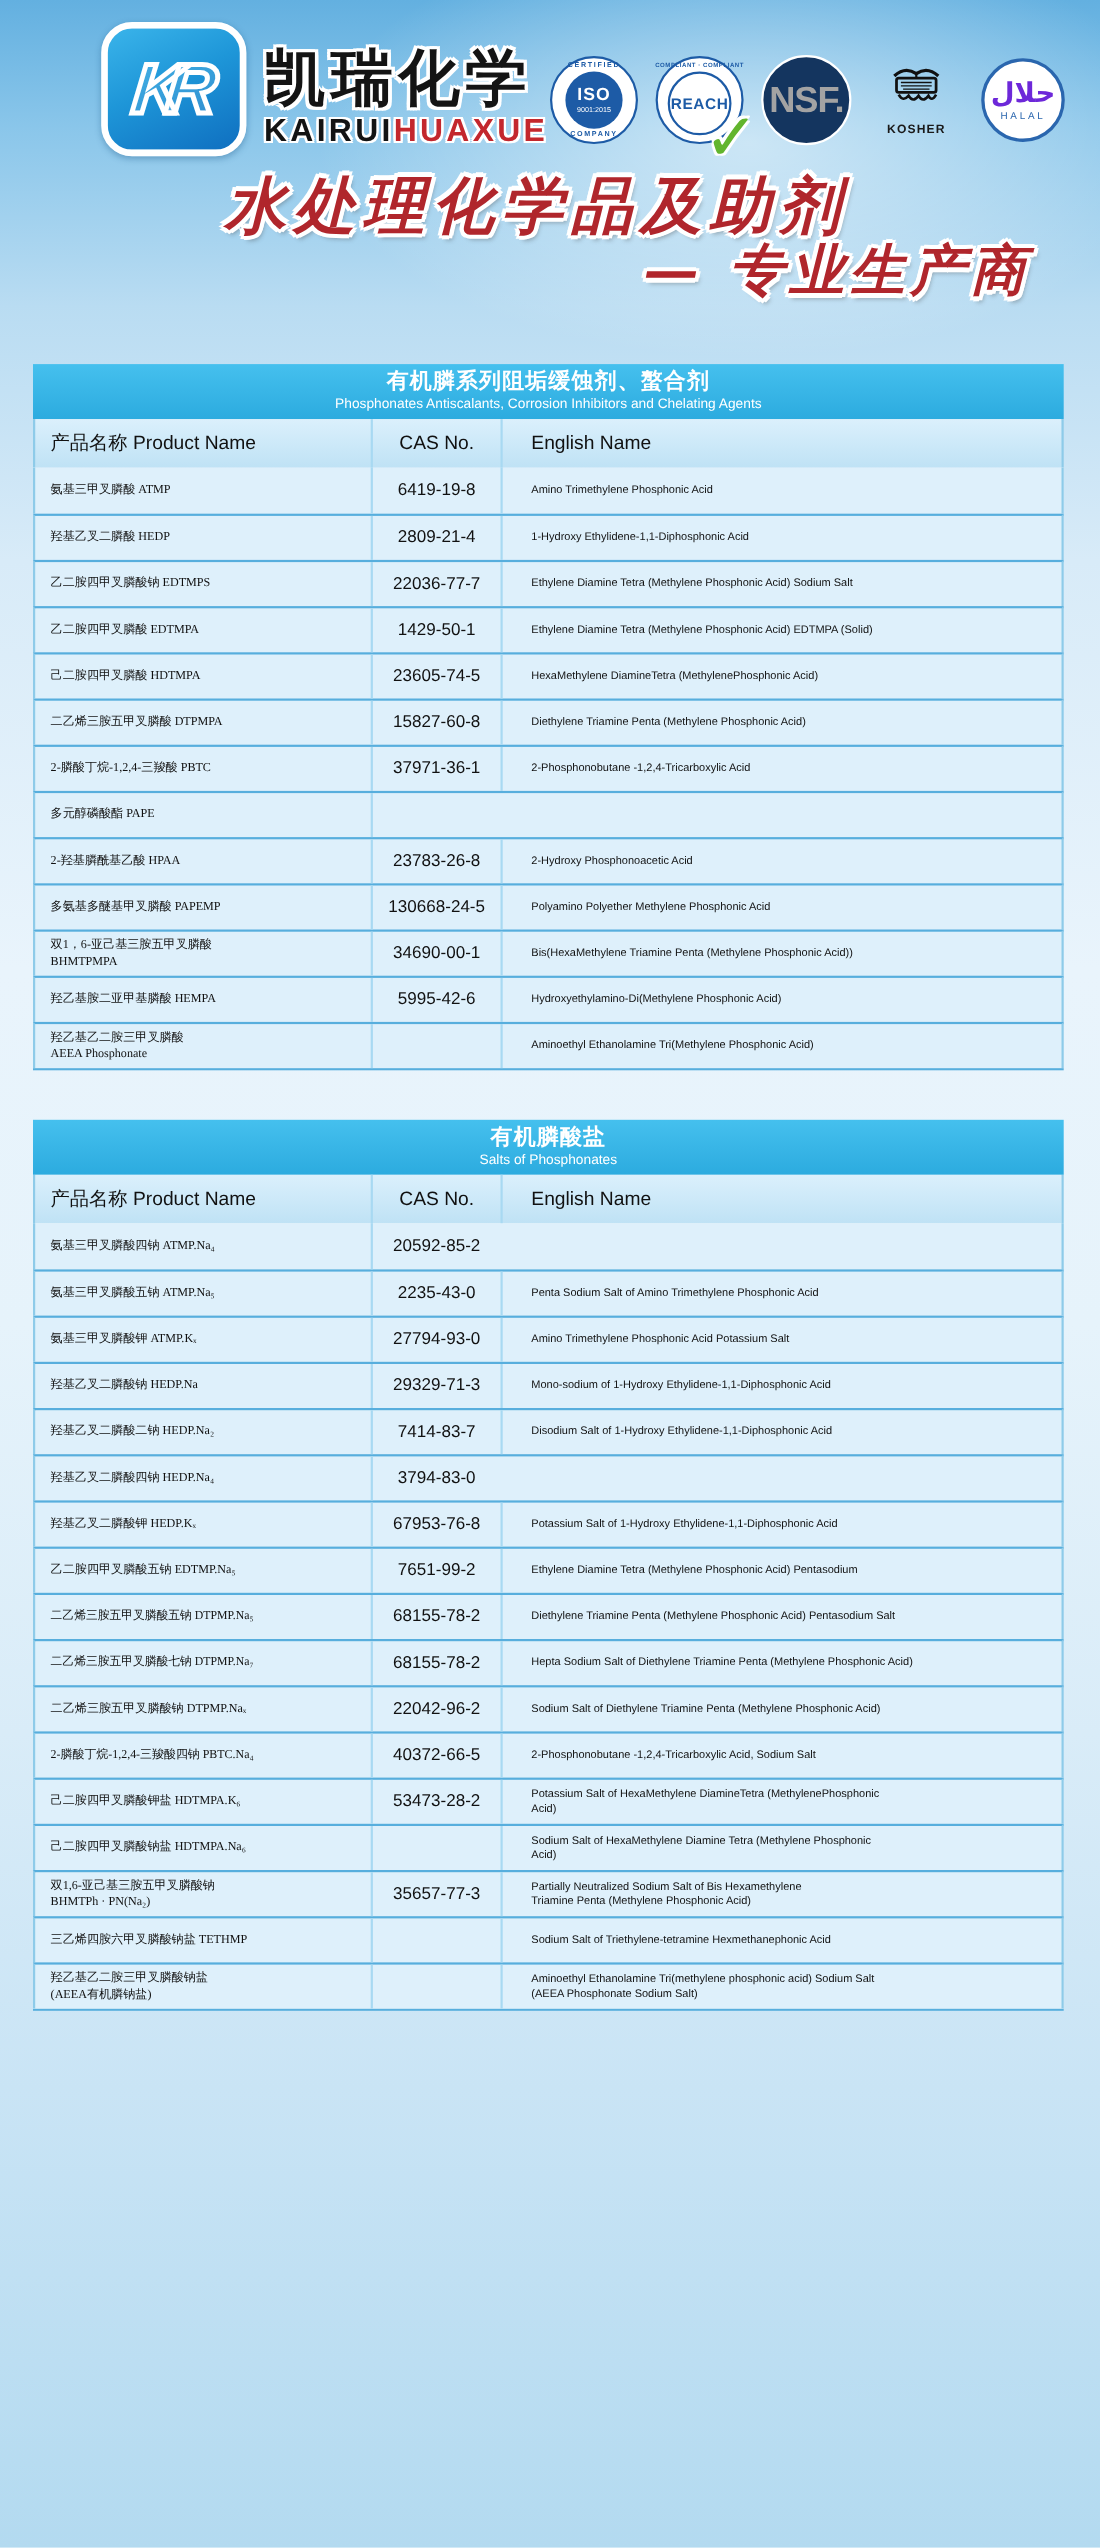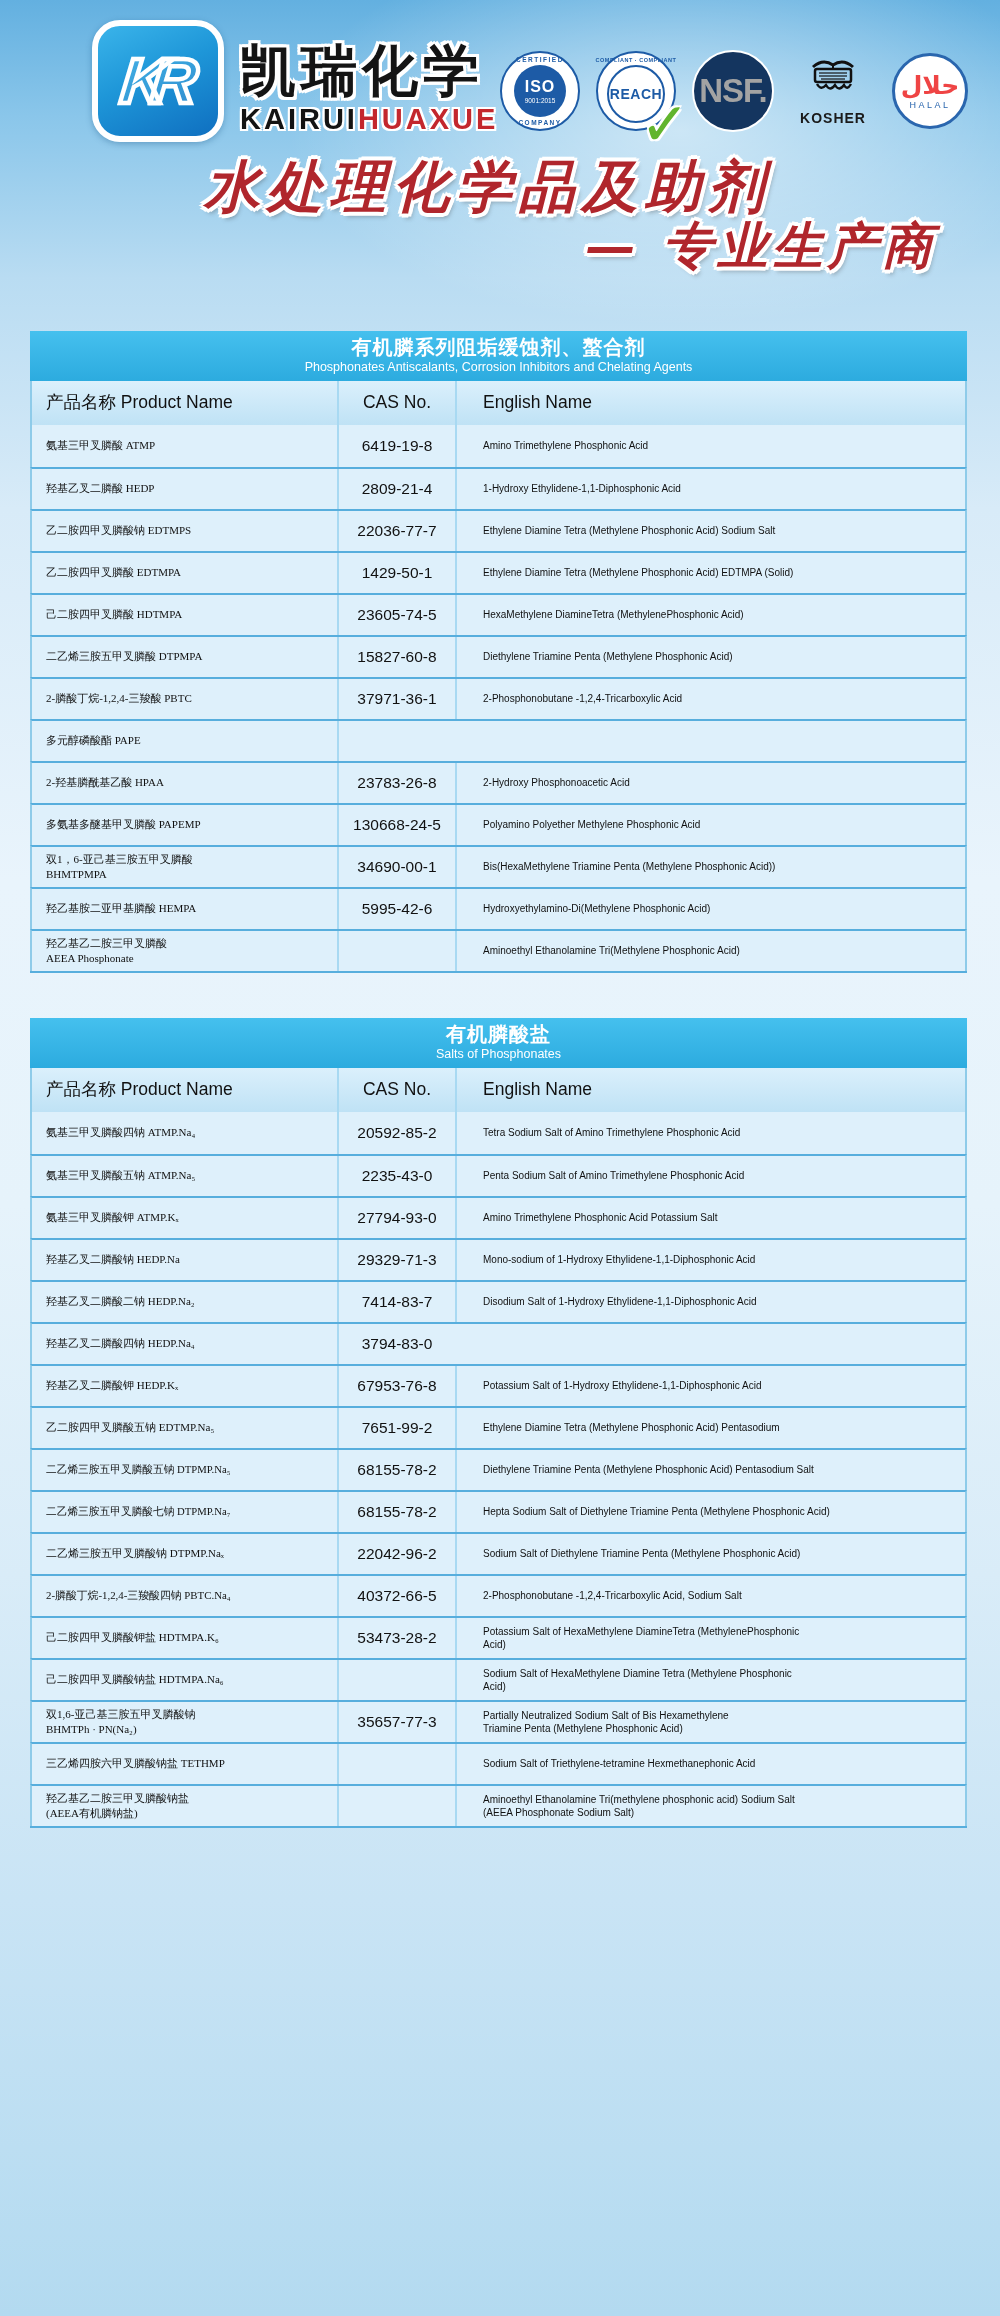--- a/index.html
+++ b/index.html
@@ -50,23 +50,23 @@
   .b-reach .arc{ font-size:5.5px; letter-spacing:.5px; color:#1d5ba6; font-weight:bold; white-space:nowrap; }
   .reach-inner{ width:58px; height:58px; margin-top:2px; border:2px solid #1d5ba6; border-radius:50%; display:flex; align-items:center; justify-content:center; }
   .reach-inner span{ font-size:14px; font-weight:bold; color:#1d5ba6; letter-spacing:.5px; }
   .reach-check{
     position:absolute; right:-16px; bottom:-26px; font-size:60px; line-height:1; font-weight:bold; color:#62b52d;
     text-shadow:-2px -2px 0 #fff,2px -2px 0 #fff,-2px 2px 0 #fff,2px 2px 0 #fff;
   }
   .b-nsf{ width:82px; height:82px; background:#14355f; border:2px solid #fff; justify-content:center; }
   .b-nsf span{ color:#a3a3a3; font-weight:bold; font-size:33px; letter-spacing:-1px; }
   .b-kosher{ width:86px; display:flex; flex-direction:column; align-items:center; }
-  .kosher-label{ font-size:14px; font-weight:bold; color:#1a1a1a; letter-spacing:1px; margin-top:14px; }
+  .kosher-label{ font-size:11px; font-weight:bold; color:#1a1a1a; letter-spacing:1px; margin-top:14px; }
   .b-halal{ width:76px; height:76px; border:3px solid #2a66ae; justify-content:center; }
-  .b-halal .arabic{ font-size:25px; font-weight:bold; color:#ef4444; line-height:1.1; }
+  .b-halal .arabic{ font-size:25px; font-weight:bold; color:#6d28d9; line-height:1.1; }
   .b-halal .halal-label{ font-size:9px; letter-spacing:2.5px; color:#2a66ae; margin-top:1px; }
 
   
   .slogan1,.slogan2{
     position:absolute; font-family:"DejaVu Serif","Liberation Serif",serif;
     font-weight:bold; font-style:italic; color:#b0262c; white-space:nowrap;
     text-shadow:-3px -3px 0 #fff,3px -3px 0 #fff,-3px 3px 0 #fff,3px 3px 0 #fff,0 -4px 0 #fff,0 4px 0 #fff,-4px 0 0 #fff,4px 0 0 #fff, 3px 5px 4px rgba(60,60,60,.35);
   }
   .slogan1{ left:204px; top:150px; font-size:56px; letter-spacing:7px; }
   .slogan2{ left:585px; top:213px; font-size:50px; letter-spacing:5px; }
@@ -328,23 +328,20 @@
     </div>
     <div class="t-body">
 
     <div class="t-row">
         <div class="cell c-product">
             <span class="fit">氨基三甲叉膦酸四钠 ATMP.Na₄</span>
           </div>
         <div class="cell c-cas">
             <span>20592-85-2</span>
           </div>
-        <div class="cell c-english">
-            <span class="fit">Tetra Sodium Salt of Amino Trimethylene Phosphonic Acid</span>
-          </div>
       </div>
         <div class="t-row">
         <div class="cell c-product">
             <span class="fit">氨基三甲叉膦酸五钠 ATMP.Na₅</span>
           </div>
         <div class="cell c-cas">
             <span>2235-43-0</span>
           </div>
         <div class="cell c-english">
             <span class="fit">Penta Sodium Salt of Amino Trimethylene Phosphonic Acid</span>

